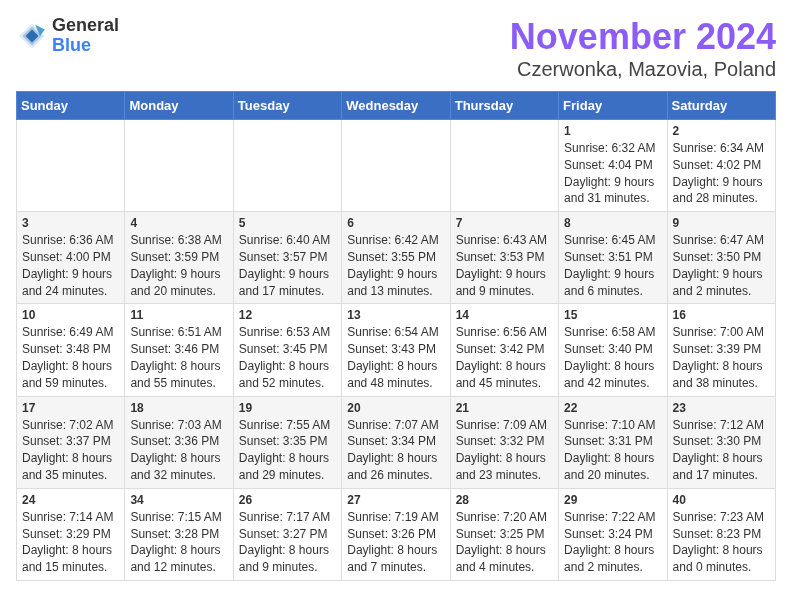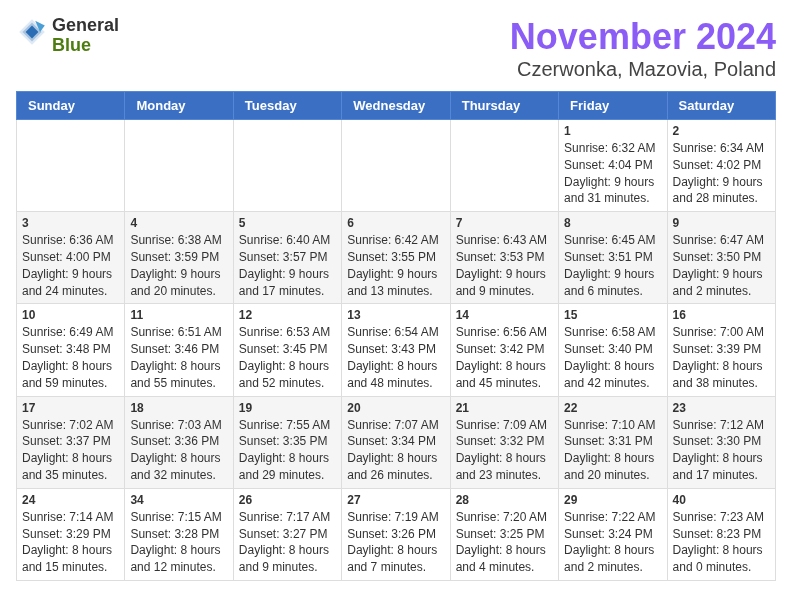--- a/index.html
+++ b/index.html
@@ -11,30 +11,30 @@
       padding: 16px;
     }
     .header-section {
       display: flex;
       justify-content: space-between;
       align-items: flex-start;
       margin-bottom: 10px;
     }
     .logo {
       display: flex;
-      align-items: flex-start;
+      align-items: center;
       gap: 4px;
     }
     .logo-text {
       font-size: 18px;
       font-weight: bold;
       line-height: 1.1;
     }
     .logo-general { color: #333; }
-    .logo-blue { color: #4d7c0f; }
+    .logo-blue { color: #3b82f6; }
     .logo-icon {
       width: 32px;
       height: 32px;
     }
     .title-block {
       text-align: right;
     }
     .month-title {
       font-size: 36px;
       font-weight: bold;
@@ -47,21 +47,21 @@
     table {
       width: 100%;
       border-collapse: collapse;
       table-layout: fixed;
     }
     thead tr th {
       background-color: #3a6fc4;
       color: #fff;
       font-size: 13px;
       font-weight: bold;
-      padding: 6px 11px;
+      padding: 6px 4px;
       text-align: left;
       border: 1px solid #5588d4;
     }
     tbody tr td {
       vertical-align: top;
       padding: 4px 5px;
       border: 1px solid #ddd;
       font-size: 10.5px;
       color: #333;
       height: 78px;

